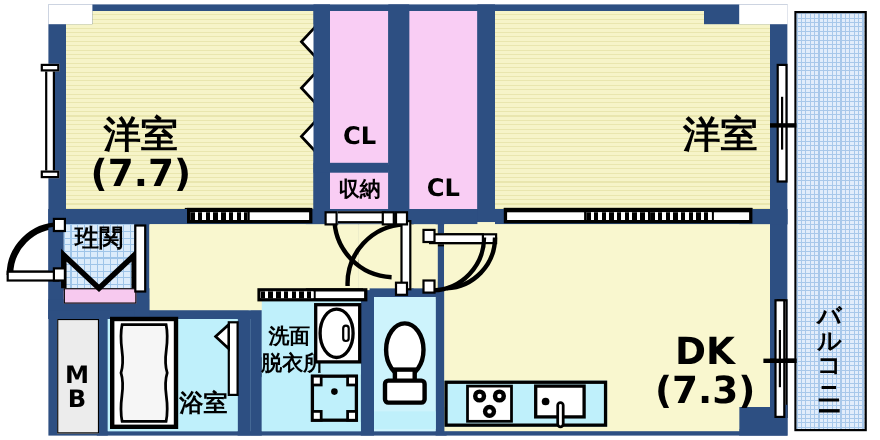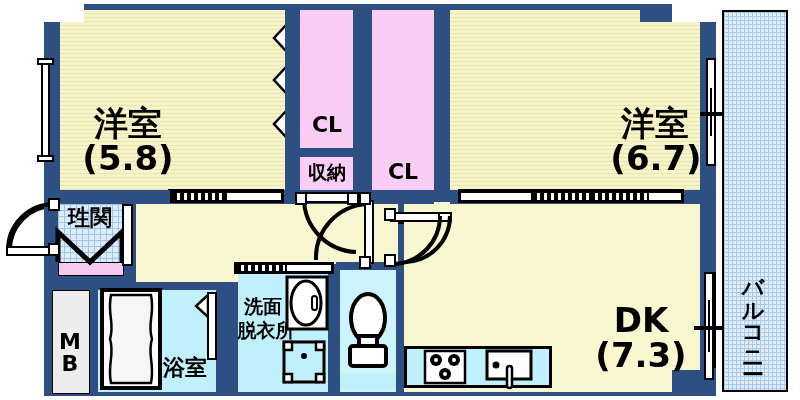--- a/index.html
+++ b/index.html
@@ -102,21 +102,21 @@
 
   <div class="abs" style="left:672px;top:4px;width:44px;height:18px;background:#ffffff;"></div>
 
   <div class="abs fl-balc" style="left:722px;top:10px;width:66px;height:382px;border:2px solid #000;"></div>
   <div class="abs" style="left:716px;top:4px;width:6px;height:392px;background:#ffffff;"></div>
   <div class="lbl lbl-lg lbl-vert" style="left:742px;top:262px;">バルコニー</div>
 
   <div class="abs fl-room" style="left:60px;top:22px;width:225px;height:168px;"></div>
   <div class="abs fl-room" style="left:84px;top:10px;width:201px;height:14px;"></div>
   <div class="lbl lbl-xl" style="left:68px;top:105px;width:120px;">洋室</div>
-  <div class="lbl lbl-xl" style="left:62px;top:140px;width:132px;">(5.8)</div>
+  <div class="lbl lbl-xl" style="left:62px;top:140px;width:132px;">(7.7)</div>
 
   <div class="winv" style="left:41px;top:60px;width:9px;height:100px;">
     <i></i>
   </div>
   <div class="abs" style="left:37px;top:58px;width:17px;height:7px;background:#fff;border:2px solid #000;"></div>
   <div class="abs" style="left:37px;top:155px;width:17px;height:7px;background:#fff;border:2px solid #000;"></div>
 
   <div class="abs fl-cl" style="left:300px;top:10px;width:53px;height:140px;"></div>
   <div class="lbl lbl-lg" style="left:304px;top:113px;width:46px;">CL</div>
 
@@ -150,21 +150,20 @@
       <polygon points="2,8 16,21 2,34" fill="#fff" stroke="#000" stroke-width="2.5"></polygon>
       <polygon points="2,52 16,65 2,78" fill="#fff" stroke="#000" stroke-width="2.5"></polygon>
       <polygon points="2,84 16,97 2,110" fill="#fff" stroke="#000" stroke-width="2.5"></polygon>
       <polygon points="2,130 16,143 2,156" fill="#fff" stroke="#000" stroke-width="2.5"></polygon>
     </svg>
   </div>
 
   <div class="abs fl-room" style="left:450px;top:22px;width:250px;height:168px;"></div>
   <div class="abs fl-room" style="left:450px;top:10px;width:190px;height:14px;"></div>
   <div class="lbl lbl-xl" style="left:595px;top:105px;width:120px;">洋室</div>
-  <div class="lbl lbl-xl" style="left:590px;top:140px;width:132px;">(6.7)</div>
 
   <div class="winv" style="left:706px;top:58px;width:10px;height:108px;">
     <i></i>
   </div>
   <div class="abs" style="left:700px;top:112px;width:24px;height:4px;background:#000;"></div>
   <div class="abs" style="left:710px;top:88px;width:2px;height:48px;background:#000;"></div>
 
   <div class="abs fl-plain" style="left:128px;top:200px;width:198px;height:64px;"></div>
   <div class="abs fl-plain" style="left:128px;top:200px;width:150px;height:82px;"></div>
   <div class="abs fl-plain" style="left:326px;top:200px;width:70px;height:96px;"></div>

